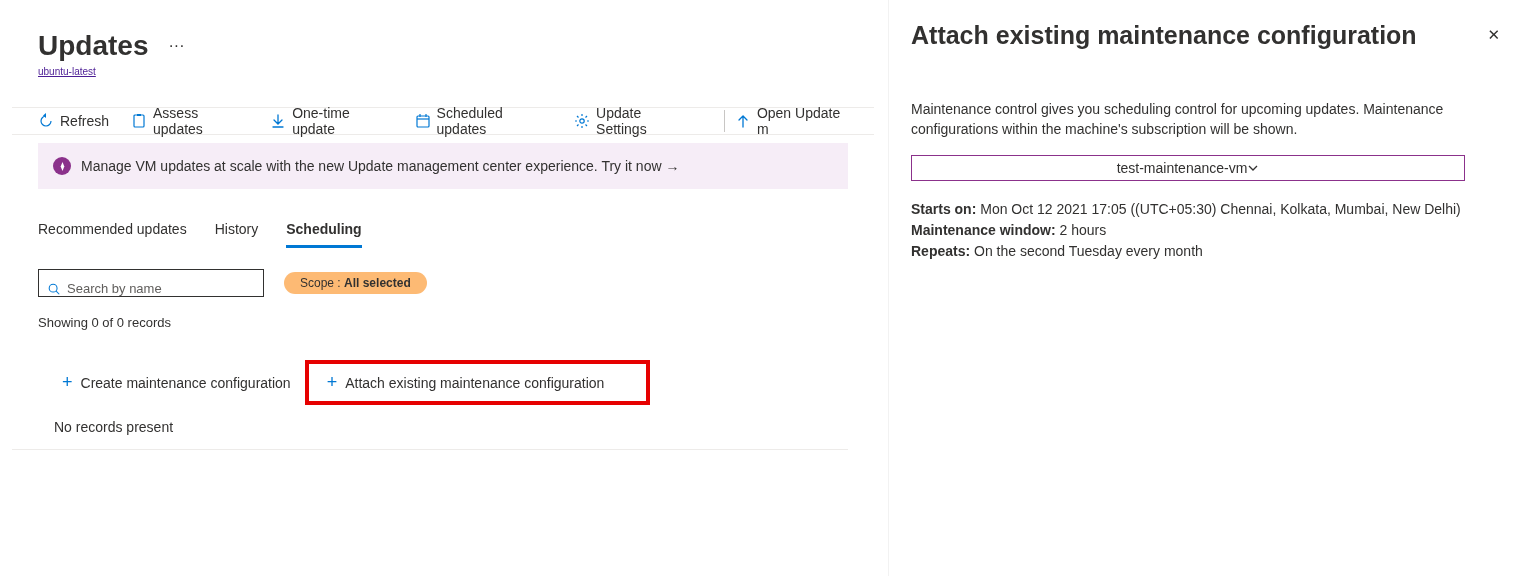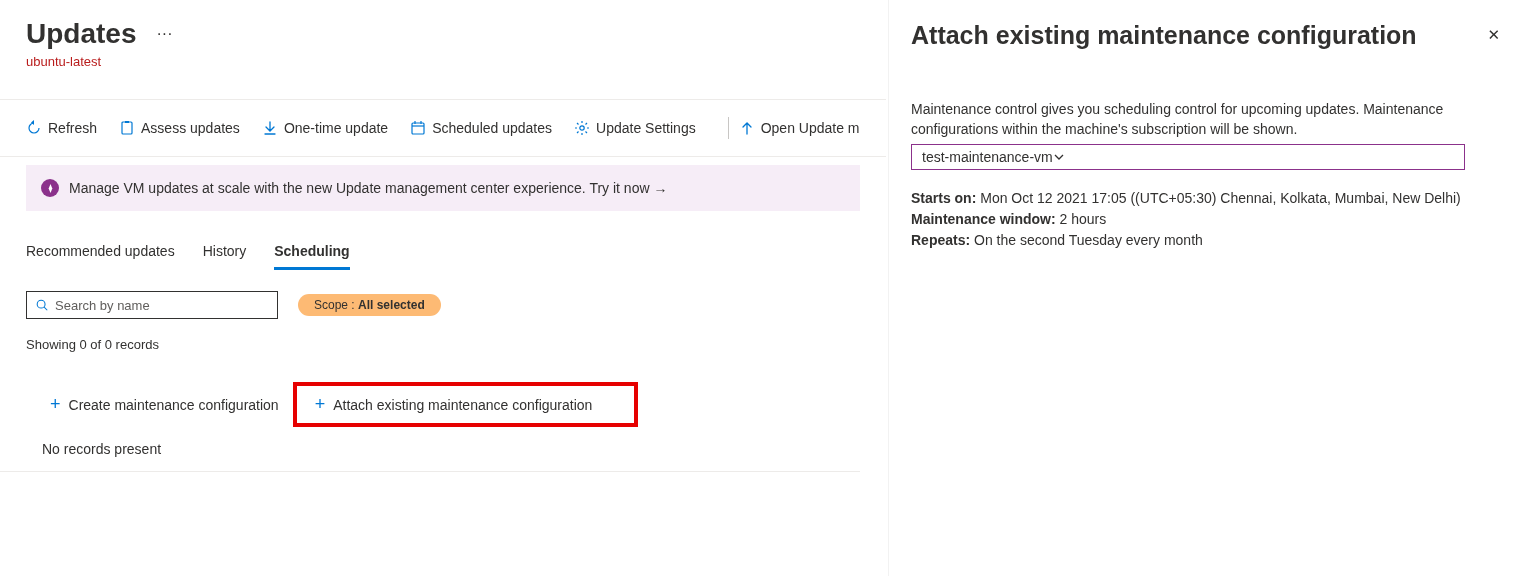--- a/index.html
+++ b/index.html
@@ -1,51 +1,51 @@
 <!DOCTYPE html>
 <html><head>
   <meta charset="utf-8">
   <style>
     * { box-sizing: border-box; margin: 0; padding: 0; font-family: "Segoe UI", Arial, sans-serif; }
     body { width: 1524px; height: 576px; background: #ffffff; position: relative; color: #323130; overflow: hidden; }
-    .main { width: 886px; padding: 0; }
+    .main { width: 886px; padding: 12px; }
     .header { padding: 18px 0 0 26px; display:flex; align-items:center; }
     .header h1 { font-size: 28px; font-weight: 600; color: #323130; }
     .overflow-dots { margin-left: 20px; font-size: 16px; color: #323130; cursor:pointer; }
-    .subheader { padding: 4px 0 0 26px; font-size: 13px; color: #b91c1c; }
-    .toolbar { display:flex; align-items:center; padding: 0 0 0 26px; margin-top: 30px; border-top: 1px solid #edebe9; border-bottom:1px solid #edebe9; height: 58px; }
+    .subheader { padding: 4px 0 0 26px; font-size: 10px; color: #4c1d95; text-decoration: underline; }
+    .toolbar { display:flex; align-items:center; padding: 0 0 0 26px; margin-top: 30px; border-top: 1px solid #edebe9; border-bottom:1px solid #edebe9; height: 28px; }
     .toolbar-item { display:flex; align-items:center; font-size: 14px; color: #323130; margin-right: 22px; cursor:pointer; }
     .toolbar-icon { width: 16px; height:16px; margin-right:6px; color:#0078d4; display:flex; align-items:center; justify-content:center; }
     .toolbar-sep { width:1px; height:22px; background:#c8c6c4; margin: 0 10px; }
     .banner { margin: 8px 26px 0 26px; background:#f6edf7; border-left:3px solid #f6edf7; display:flex; align-items:center; height:46px; padding: 0 12px; font-size:14px; }
     .banner-icon { width:18px;height:18px; border-radius:50%; background:#8b318b; display:flex; align-items:center; justify-content:center; color:white; margin-right:10px; flex-shrink:0; }
     .tabs { display:flex; padding: 32px 0 0 26px; border-bottom:1px solid transparent; }
     .tab { font-size:14px; padding: 0 0 8px 0; margin-right:28px; cursor:pointer; color:#323130; }
     .tab.active { font-weight:600; border-bottom:3px solid #0078d4; }
     .desc { padding: 24px 0 0 26px; font-size:14px; color:#323130; }
     .desc a { color:#0078d4; text-decoration:none; cursor:pointer; }
     .filters { display:flex; align-items:center; padding: 20px 0 0 26px; }
-    .search { width:252px; height:28px; border:1px solid #323130; display:flex; align-items:center; padding:0 8px; font-size:13px; color:#605e5c; }
+    .search { width:226px; height:28px; border:1px solid #323130; display:flex; align-items:flex-end; padding:0 8px; font-size:13px; color:#605e5c; }
     .scopepill { margin-left:20px; background:#fdba74; border-radius:14px; padding:4px 16px; font-size:12px; }
     .scopepill b { font-weight:600; }
     .showing { padding: 18px 0 0 26px; font-size:13px; }
     .config-actions { display:flex; padding: 30px 0 0 40px; }
     .config-btn { display:flex; align-items:center; font-size:14px; cursor:pointer; padding: 6px 10px; }
     .config-btn .plus { color:#0078d4; font-size:18px; margin-right:8px; font-weight: 300; }
     .highlight-box { border:4px solid #e60000; padding: 2px 32px 2px 8px; margin-left: 4px; }
     .table-header { display:flex; padding: 16px 0 8px 42px; font-size:14px; font-weight:600; border-bottom:1px solid #edebe9; margin-right: 26px; }
     .table-header .col1 { width: 548px; }
     .table-row { padding: 14px 0 14px 42px; font-size:14px; border-bottom:1px solid #edebe9; margin-right:26px; }
 
     .sidepanel { position:absolute; right:0; top:0; width:636px; height:100%; background:white; border-left: 1px solid #f2f2f2; padding: 20px 22px 0 22px; }
     .sidepanel-head { display:flex; justify-content:space-between; align-items:flex-start; }
     .sidepanel-title { font-size:25px; font-weight:600; color:#323130; line-height:1.2; max-width: 540px; }
     .close-x { font-size:15px; color:#323130; cursor:pointer; padding:2px; margin-top:4px; }
     .sidepanel-desc { font-size:14px; color:#323130; margin-top: 50px; line-height:1.4; }
-    .dropdown { margin-top:5px; width:554px; height:26px; border:1px solid #8b318b; display:flex; align-items:center; justify-content:flex-start; padding:0 10px; font-size:14px; cursor:pointer; }
+    .dropdown { margin-top:16px; width:554px; height:26px; border:1px solid #8b318b; display:flex; align-items:center; justify-content:center; padding:0 10px; font-size:14px; cursor:pointer; }
     .dropdown .chev { font-size:11px; color:#323130; }
     .kv-block { margin-top:18px; font-size:14px; line-height:1.5; }
     .kv-block b { font-weight:600; }
     svg { display:block; }
   </style>
 </head>
 <body>
 
 <div class="main">
   <div class="header">

